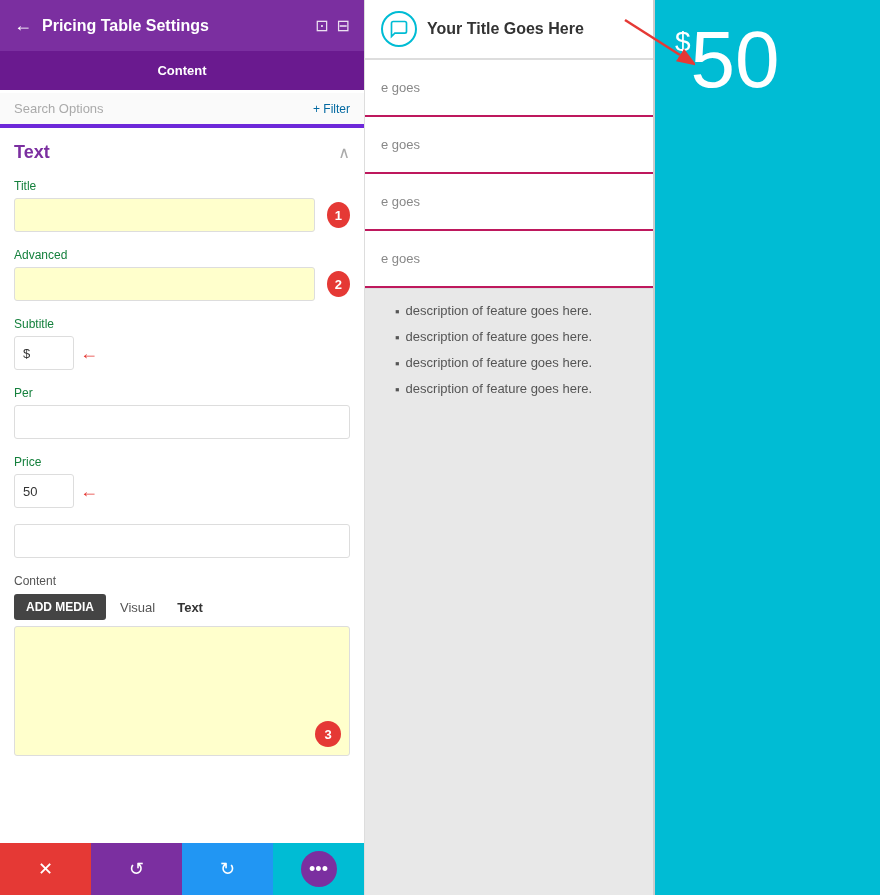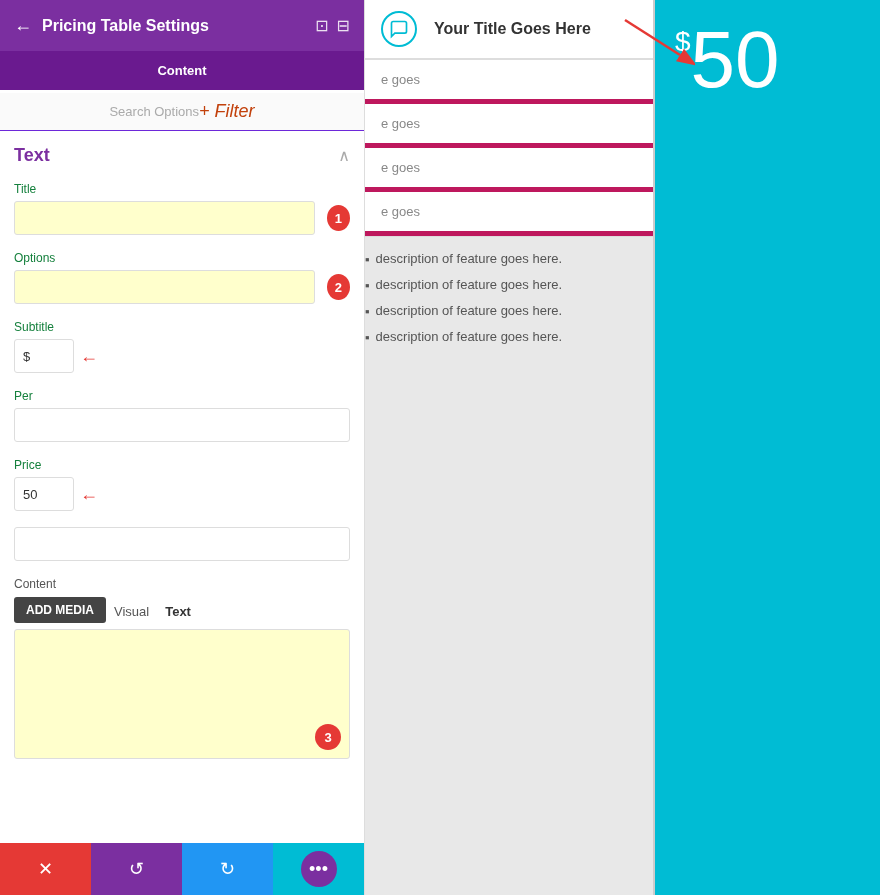--- a/index.html
+++ b/index.html
@@ -62,35 +62,34 @@
     .panel-tabs .tab.active {
       color: white;
       background: #6a1a8f;
       border-bottom: 3px solid white;
     }
 
     
     .search-bar {
       display: flex;
       align-items: center;
-      justify-content: center;
+      justify-content: space-between;
       padding: 8px 14px;
-      border-bottom: 1px solid #6d28d9;
+      border-bottom: 4px solid #6d28d9;
       background: #fafafa;
       flex-shrink: 0;
     }
     .search-bar .search-text {
       color: #aaa;
       font-size: 13px;
     }
     .search-bar .filter-btn {
-      color: #c2410c;
-      font-size: 18px;
-      cursor: pointer;
-      font-style: italic;
+      color: #0369a1;
+      font-size: 12px;
+      cursor: pointer;
     }
 
     
     .panel-content {
       flex: 1;
       overflow-y: auto;
       padding: 14px;
     }
 
     
@@ -172,21 +171,22 @@
     }
 
     
     .content-label {
       font-size: 12px;
       color: #555;
       margin-bottom: 6px;
     }
     .editor-toolbar {
       display: flex;
-      align-items: flex-end;
+      align-items: center;
+      gap: 6px;
       margin-bottom: 6px;
     }
     .add-media-btn {
       background: #444;
       color: white;
       border: none;
       padding: 6px 12px;
       font-size: 12px;
       font-weight: 600;
       border-radius: 3px;
@@ -271,21 +271,21 @@
       display: flex;
       flex-direction: column;
       border-right: 2px solid #ccc;
     }
 
     .preview-header {
       background: #fff;
       padding: 10px 16px;
       display: flex;
       align-items: center;
-      gap: 17px;
+      gap: 10px;
       border-bottom: 2px solid #ddd;
       min-height: 60px;
     }
     .chat-icon {
       width: 36px;
       height: 36px;
       border-radius: 50%;
       border: 2px solid #00bcd4;
       display: flex;
       align-items: center;
@@ -294,21 +294,21 @@
       font-size: 18px;
       flex-shrink: 0;
     }
     .preview-title-text {
       font-size: 16px;
       font-weight: 600;
       color: #333;
     }
 
     .preview-features {
-      padding: 14px 0;
+      padding: 14px 30px;
       flex: 1;
     }
     .feature-item {
       display: flex;
       align-items: flex-start;
       margin-bottom: 10px;
       font-size: 13px;
       color: #555;
       gap: 6px;
     }
@@ -337,24 +337,24 @@
       font-size: 28px;
       font-weight: 300;
       margin-top: 6px;
     }
     .price-amount {
       font-size: 80px;
       font-weight: 300;
       line-height: 1;
     }
     .preview-left-row {
-      padding: 12px 16px;
+      padding: 20px 16px;
       font-size: 13px;
       color: #888;
-      border-bottom: 5px solid #be185d;
+      border-bottom: 2px solid #be185d;
     }
   </style>
 </head>
 <body>
 
 <div class="left-panel">
 
   <div class="panel-header">
     <span class="back-icon">←</span>
     <span class="title">Pricing Table Settings</span>
@@ -380,21 +380,21 @@
 
     <div class="field-group">
       <label class="field-label">Title</label>
       <div class="input-row">
         <input class="field-input yellow-bg" type="text" value="" style="">
         <span class="badge">1</span>
       </div>
     </div>
 
     <div class="field-group">
-      <label class="field-label">Options</label>
+      <label class="field-label">Advanced</label>
       <div class="input-row">
         <input class="field-input yellow-bg" type="text" value="" style="">
         <span class="badge">2</span>
       </div>
     </div>
 
     <div class="field-group">
       <label class="field-label">Subtitle</label>
       <div class="input-row">
         <input class="field-input-small" type="text" value="$" style="">

